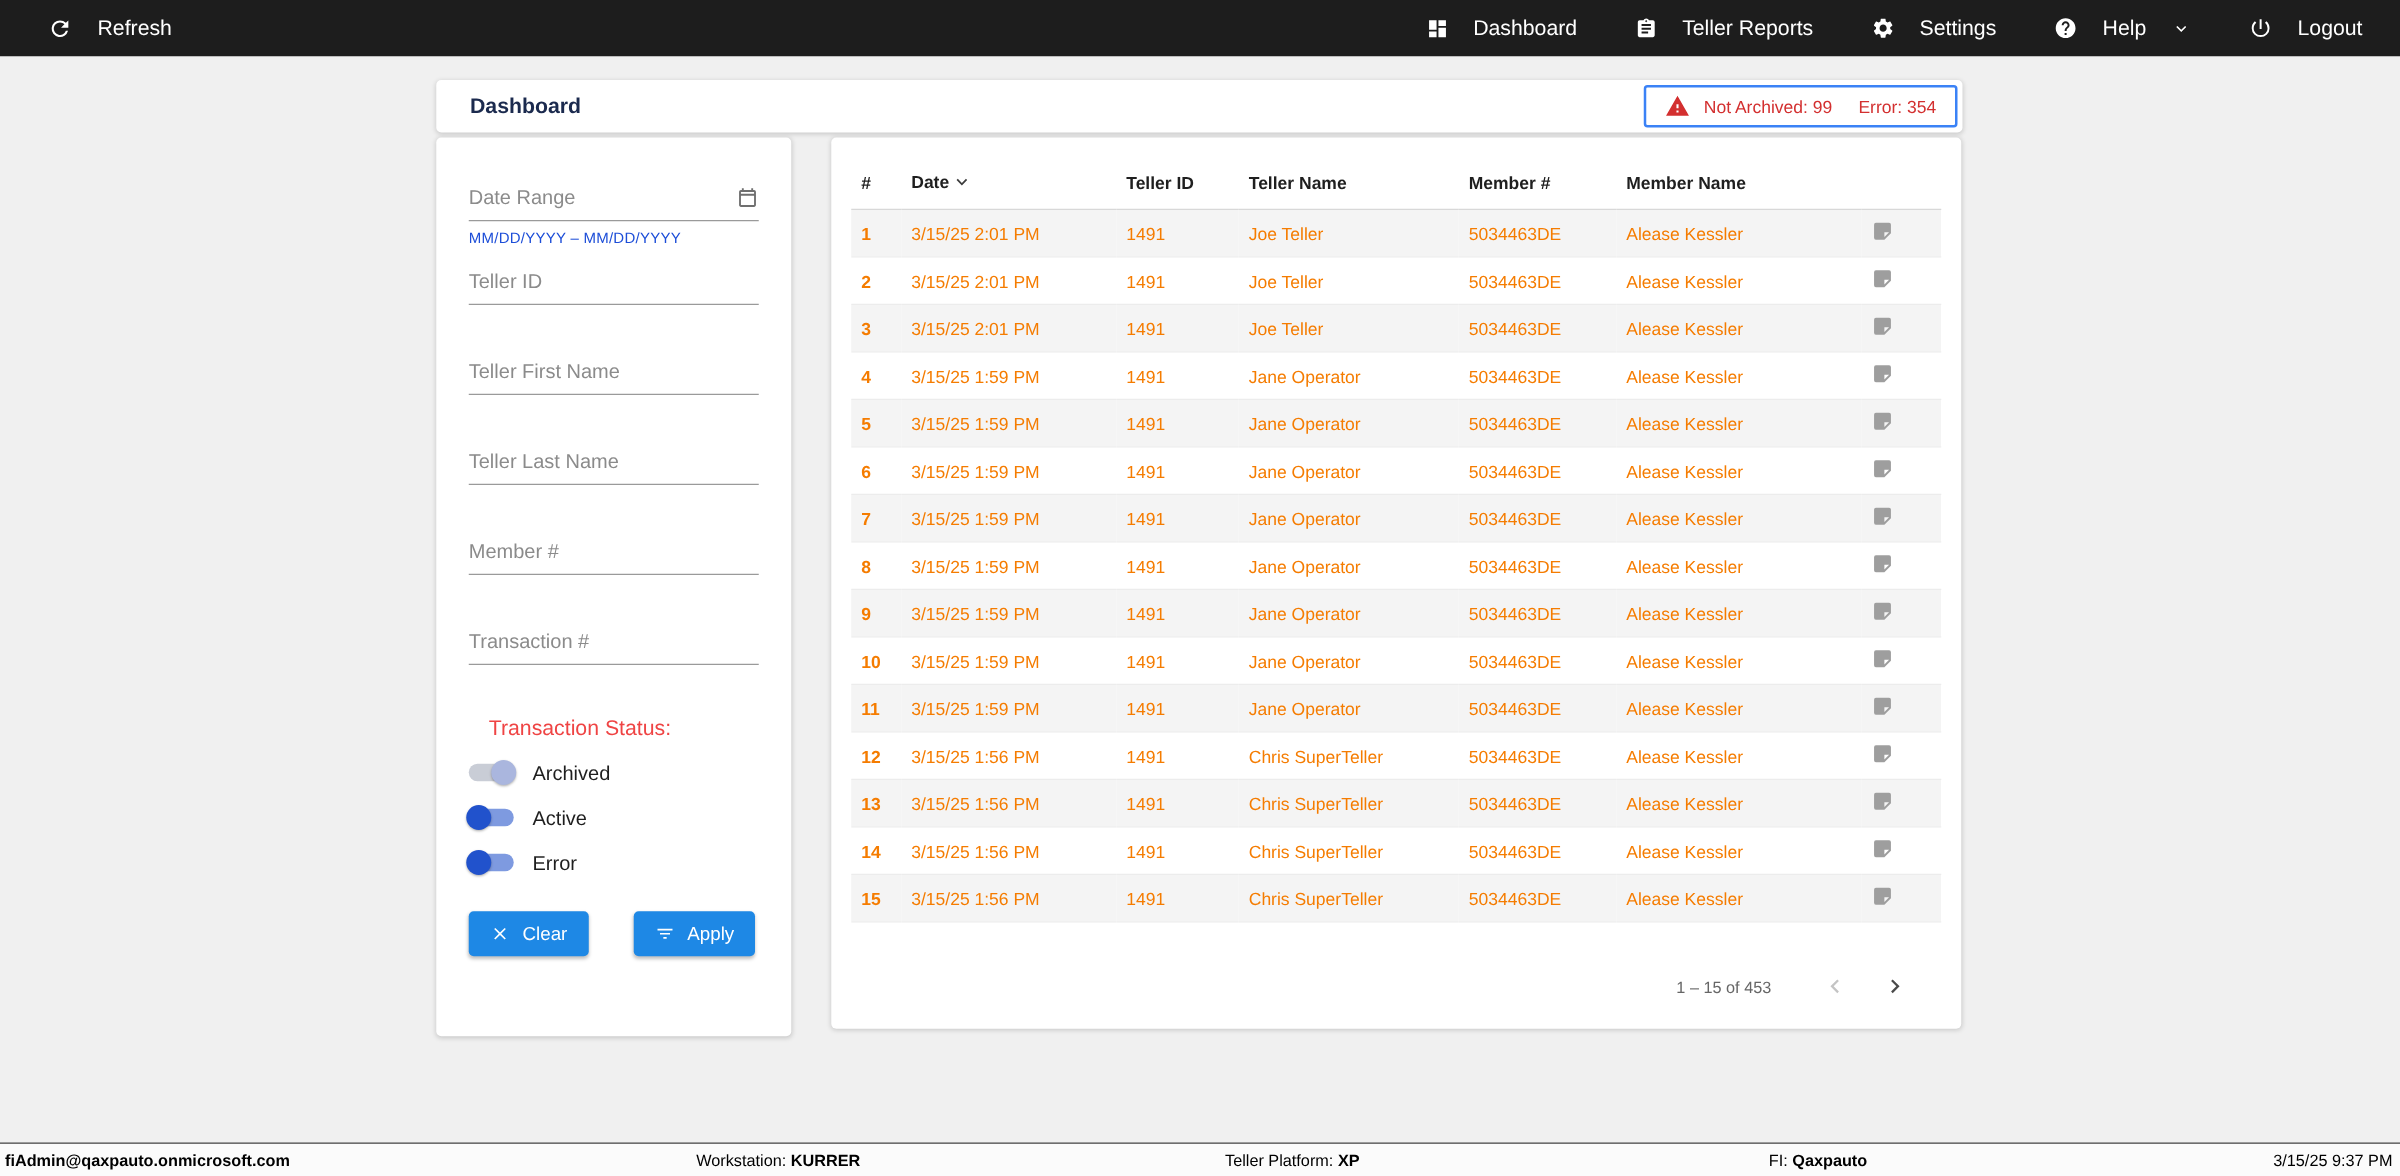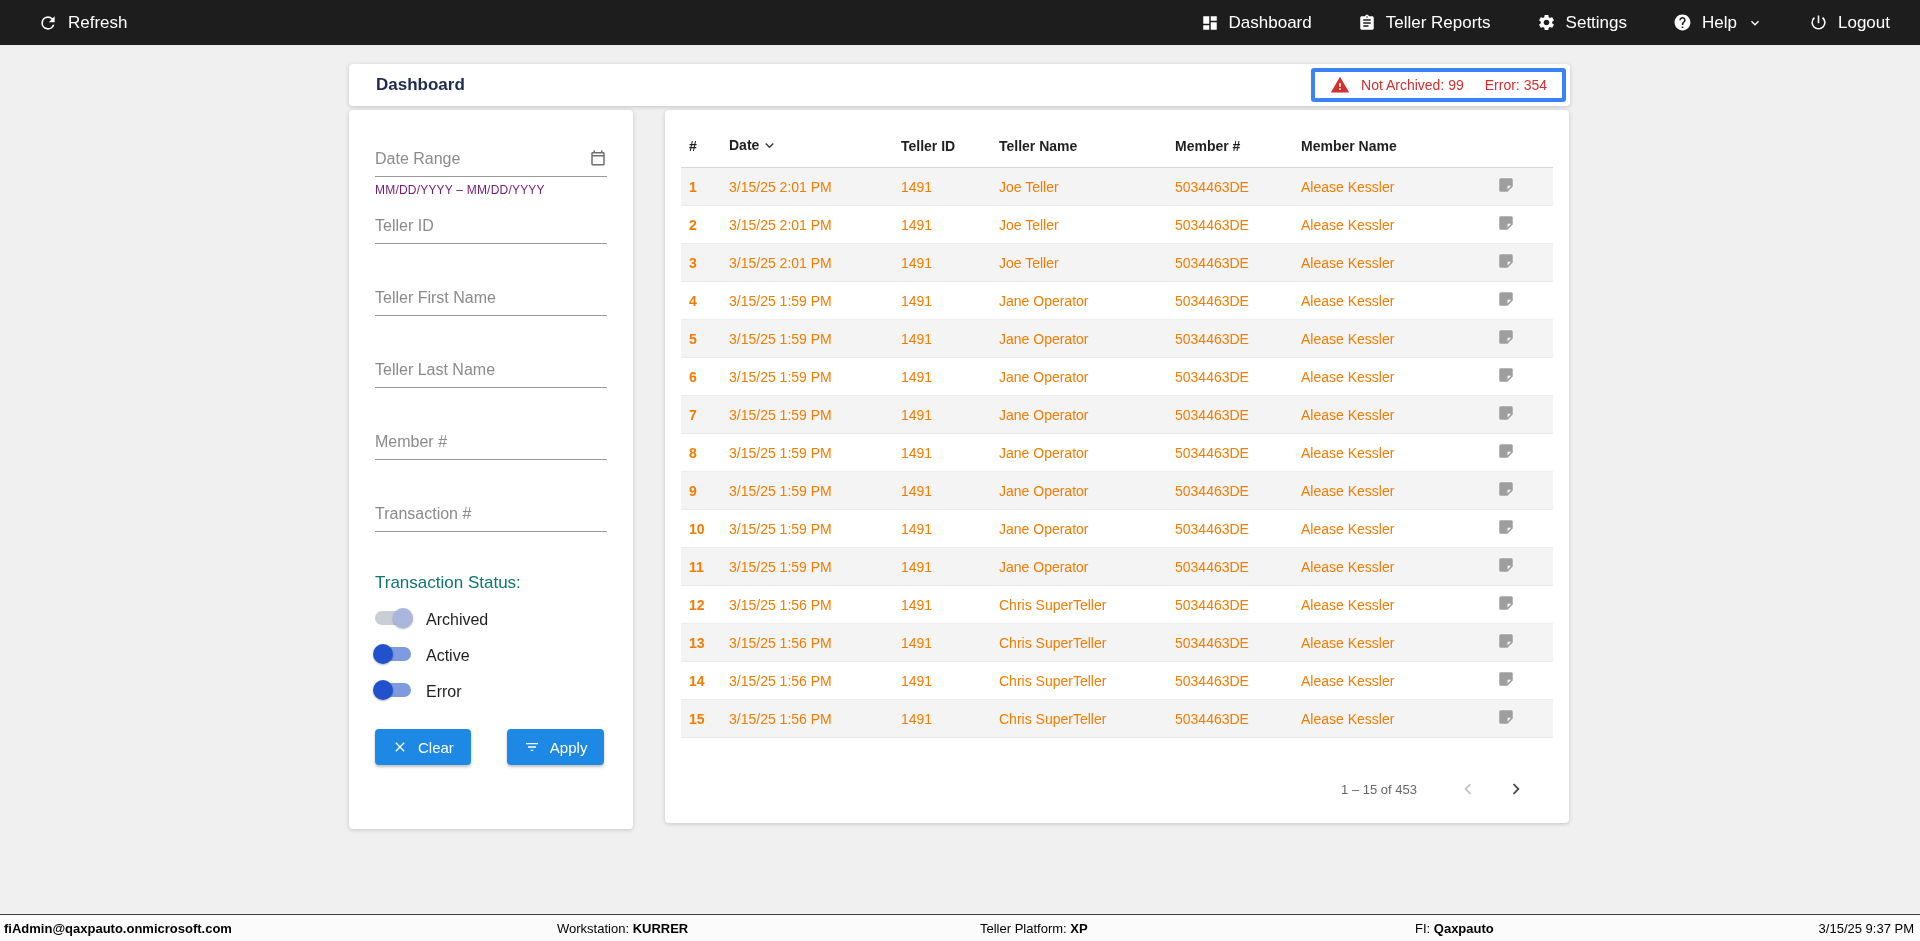--- a/index.html
+++ b/index.html
@@ -2,40 +2,40 @@
 <html><head>
 <meta charset="utf-8">
 <style>
   * { margin:0; padding:0; box-sizing:border-box; }
   html,body { width:1920px; height:941px; }
   body { font-family:"Liberation Sans", sans-serif; background:#f0f0f0; overflow:hidden; position:relative; }
   .icon { display:inline-flex; align-items:center; }
 
   
   .topbar { position:absolute; top:0; left:0; right:0; height:45px; background:#1d1d1d; display:flex; align-items:center; justify-content:space-between; padding:0 30px 0 38px; color:#fff; z-index:5; }
-  .tb-item { display:flex; align-items:center; gap:10px; font-size:17px; cursor:pointer; white-space:nowrap; }
+  .tb-item { display:flex; align-items:center; gap:20px; font-size:17px; cursor:pointer; white-space:nowrap; }
   .tb-right { display:flex; align-items:center; gap:46px; }
 
   
   .card { position:absolute; background:#fff; border-radius:4px; box-shadow:0 1px 4px rgba(0,0,0,.18); }
 
   .header-card { left:349px; top:64px; width:1221px; height:42px; display:flex; align-items:center; justify-content:space-between; padding:0 4px 0 27px; }
   .page-title { font-size:17px; font-weight:bold; color:#1b2a4e; }
-  .alert { display:flex; align-items:center; gap:11px; border:4px solid #3b82f6; border-radius:3px; padding:0 15px; height:34px; color:#d32f2f; font-size:14px; background:#fff; }
+  .alert { display:flex; align-items:center; gap:11px; border:2px solid #3b82f6; border-radius:3px; padding:0 15px; height:34px; color:#d32f2f; font-size:14px; background:#fff; }
   .alert .part + .part { margin-left:10px; }
 
   
   .filter-card { left:349px; top:110px; width:284px; height:719px; padding:36px 26px 0; }
   .field { position:relative; margin-bottom:41px; }
   .field.date { margin-bottom:36px; }
   .field input { width:100%; border:0; border-bottom:1px solid #9a9a9a; background:transparent; font-size:16px; color:#444; padding:4px 0 8px; font-family:inherit; outline:none; }
   .field input::placeholder { color:#8b8b8b; opacity:1; }
   .field .cal { position:absolute; right:0; top:3px; cursor:pointer; }
-  .hint { position:absolute; font-size:12px; color:#701a75; margin-top:6px; letter-spacing:.2px; }
-  .status-label { font-size:17px; color:#0f766e; margin:12px 0 18px; }
+  .hint { position:absolute; font-size:12px; color:#1d4ed8; margin-top:6px; letter-spacing:.2px; }
+  .status-label { font-size:17px; color:#ef4444; margin:12px 16px 18px; }
   .toggle-row { display:flex; gap:15px; margin-bottom:18px; }
   .toggle-row .lbl { font-size:16px; color:#1e1e1e; }
   .switch { position:relative; width:36px; height:14px; border-radius:7px; cursor:pointer; flex:0 0 36px; }
   .switch .knob { position:absolute; width:20px; height:20px; border-radius:50%; top:-3px; box-shadow:0 1px 2px rgba(0,0,0,.3); }
   .switch.on { background:#7e9ae0; }
   .switch.on .knob { left:-2px; background:#2152cc; }
   .switch.off { background:#c9cdd6; }
   .switch.off .knob { right:-2px; background:#aab6de; }
   .btn-row { display:flex; gap:36px; margin-top:28px; }
   .btn { display:flex; align-items:center; gap:10px; background:#1e88e5; border:0; color:#fff; font-size:15px; font-family:inherit; border-radius:4px; height:36px; padding:0 17px; cursor:pointer; box-shadow:0 2px 3px rgba(0,0,0,.25); }

